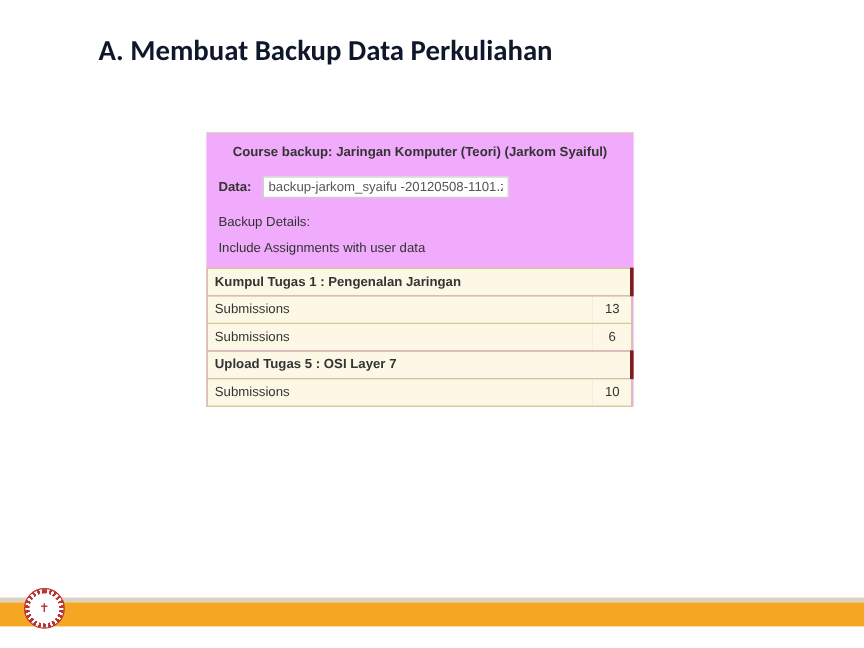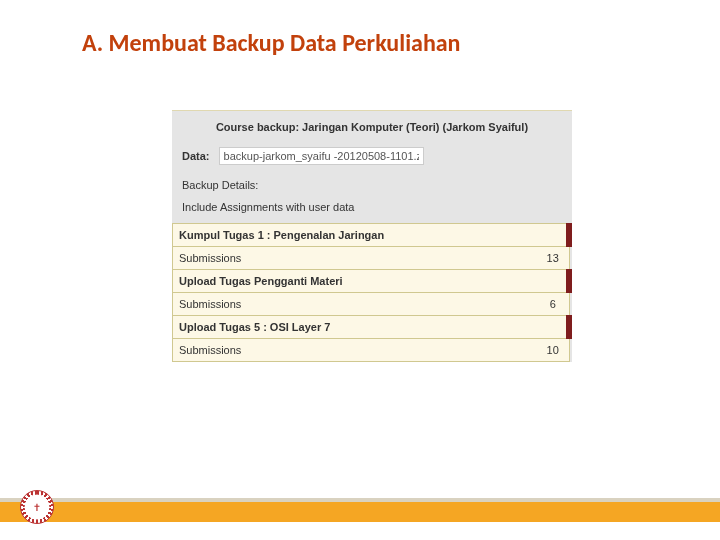--- a/index.html
+++ b/index.html
@@ -4,29 +4,29 @@
 <style>
   * { box-sizing: border-box; margin: 0; padding: 0; }
   html, body { width: 720px; height: 540px; font-family: Arial, sans-serif; background: #fff; position: relative; }
   .slide-title {
     position: absolute;
     top: 28px;
     left: 82px;
     font-family: Calibri, Arial, sans-serif;
     font-size: 24px;
     font-weight: bold;
-    color: #c2410c;
+    color: #0f172a;
     text-align: right;
   }
   .panel {
     position: absolute;
     top: 110px;
     left: 172px;
-    width: 400px;
-    background: #e5e5e5;
+    width: 356px;
+    background: #f0abfc;
     font-size: 11px;
     color: #333;
     border-top: 1px solid #e0d8b0;
   }
   .panel .course-backup {
     text-align: center;
     font-weight: bold;
     padding: 10px 0 14px 0;
     font-size: 11px;
   }
@@ -71,21 +71,21 @@
   }
   .table td.count {
     width: 30px;
     text-align: center;
     border-left: none;
   }
   .table td.main {
     border-right: none;
   }
   .table .hdr td {
-    border-right: 6px solid #7f1d1d;
+    border-right: 3px solid #7f1d1d;
   }
   .footer {
     position: absolute;
     left: 0;
     bottom: 14px;
     width: 100%;
     height: 28px;
   }
   .footer .bar1 {
     position: absolute;
@@ -140,23 +140,20 @@
         <col style="width:32px">
       </colgroup>
     <tbody id="rows-body">
         <tr class="hdr">
           <td colspan="2">Kumpul Tugas 1 : Pengenalan Jaringan</td>
         </tr>
         <tr>
           <td class="main">Submissions</td>
           <td class="count">13</td>
         </tr>
-        <tr class="hdr">
-          <td colspan="2">Upload Tugas Pengganti Materi</td>
-        </tr>
         <tr>
           <td class="main">Submissions</td>
           <td class="count">6</td>
         </tr>
         <tr class="hdr">
           <td colspan="2">Upload Tugas 5 : OSI Layer 7</td>
         </tr>
         <tr>
           <td class="main">Submissions</td>
           <td class="count">10</td>

